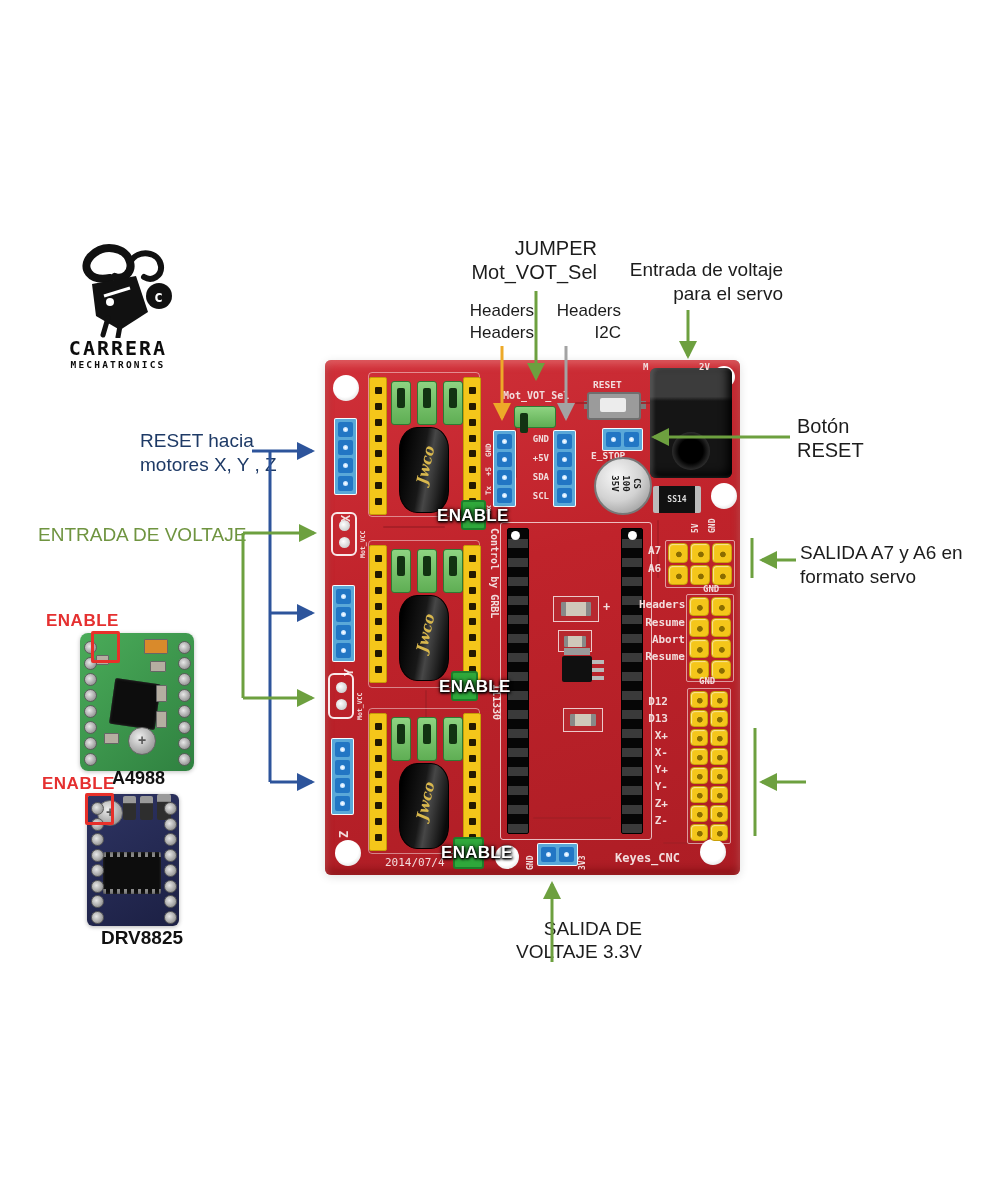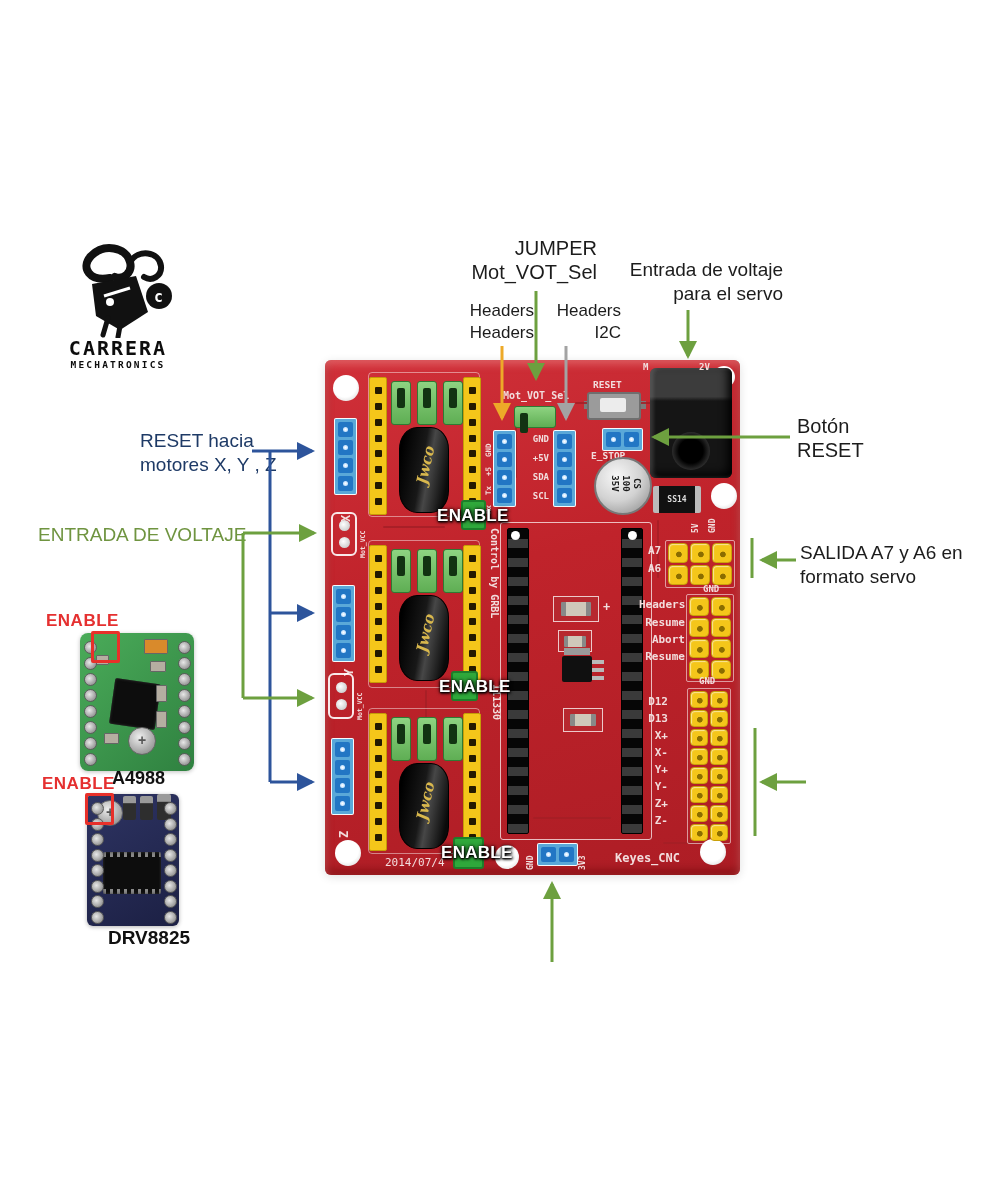--- a/index.html
+++ b/index.html
@@ -179,20 +179,24 @@
     <div>RESET hacia</div>
     <div>motores X, Y , Z</div>
   </div>
   <div class="ann ann-green" style="left:38px;top:524px;line-height:22px;">
     <div>ENTRADA DE VOLTAJE</div>
   </div>
   <div class="ann" style="left:800px;top:541px;">
     <div>SALIDA A7 y A6 en</div>
     <div>formato servo</div>
   </div>
+  <div class="ann center" style="left:472px;top:917px;width:170px;line-height:23px;">
+    <div>SALIDA DE</div>
+    <div>VOLTAJE 3.3V</div>
+  </div>
 
   <div class="enable-red" style="left:46px;top:611px;">ENABLE</div>
   <div class="module m-green" style="left:80px;top:633px;">
     <div class="chip" style="left:32px;top:48px;width:46px;height:46px;transform:rotate(8deg);"></div>
     <div class="gsmd" style="left:64px;top:6px;width:22px;height:13px;background:#d98a2b;"></div>
     <div class="gsmd" style="left:70px;top:28px;width:14px;height:9px;"></div>
     <div class="gsmd" style="left:76px;top:52px;width:9px;height:15px;"></div>
     <div class="gsmd" style="left:76px;top:78px;width:9px;height:15px;"></div>
     <div class="gsmd" style="left:16px;top:22px;width:11px;height:8px;"></div>
     <div class="gsmd" style="left:24px;top:100px;width:13px;height:9px;"></div>
@@ -235,21 +239,21 @@
       <i class="pad" style="left: 4px; top: 70px;"></i>
       <i class="pad" style="left: 77px; top: 70px;"></i>
       <i class="pad" style="left: 4px; top: 85.5px;"></i>
       <i class="pad" style="left: 77px; top: 85.5px;"></i>
       <i class="pad" style="left: 4px; top: 101px;"></i>
       <i class="pad" style="left: 77px; top: 101px;"></i>
       <i class="pad" style="left: 4px; top: 116.5px;"></i>
       <i class="pad" style="left: 77px; top: 116.5px;"></i>
     </div>
   <div class="redbox" style="left:85px;top:793px;width:23px;height:26px;"></div>
-  <div class="mod-label" style="left:108px;top:927px;font-size:19px;">DRV8825</div>
+  <div class="mod-label" style="left:101px;top:927px;font-size:19px;">DRV8825</div>
 
   <div class="pcb">
 
     <div class="trace" style="left:190px;top:58px;width:2px;height:60px;"></div>
     <div class="trace" style="left:250px;top:42px;width:78px;height:2px;"></div>
     <div class="trace" style="left:282px;top:95px;width:2px;height:48px;"></div>
     <div class="trace" style="left:58px;top:166px;width:62px;height:2px;"></div>
     <div class="trace" style="left:332px;top:160px;width:2px;height:58px;"></div>
     <div class="trace" style="left:208px;top:457px;width:78px;height:2px;"></div>
     <div class="trace" style="left:100px;top:330px;width:2px;height:42px;"></div>

